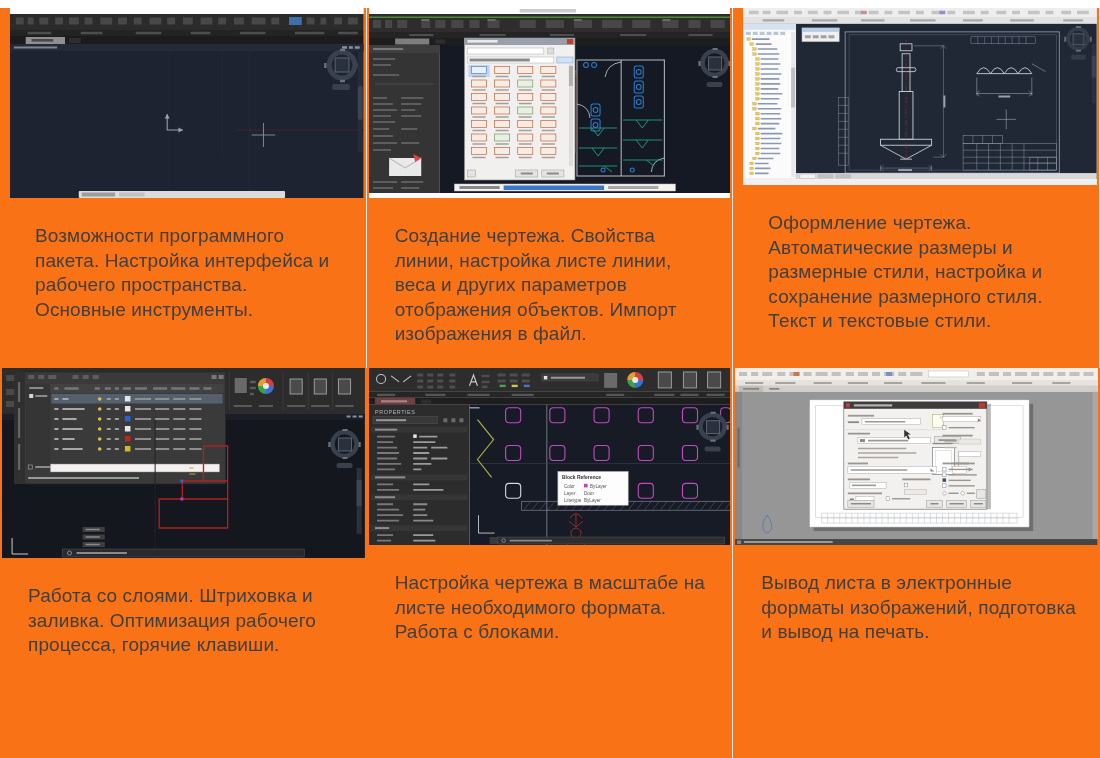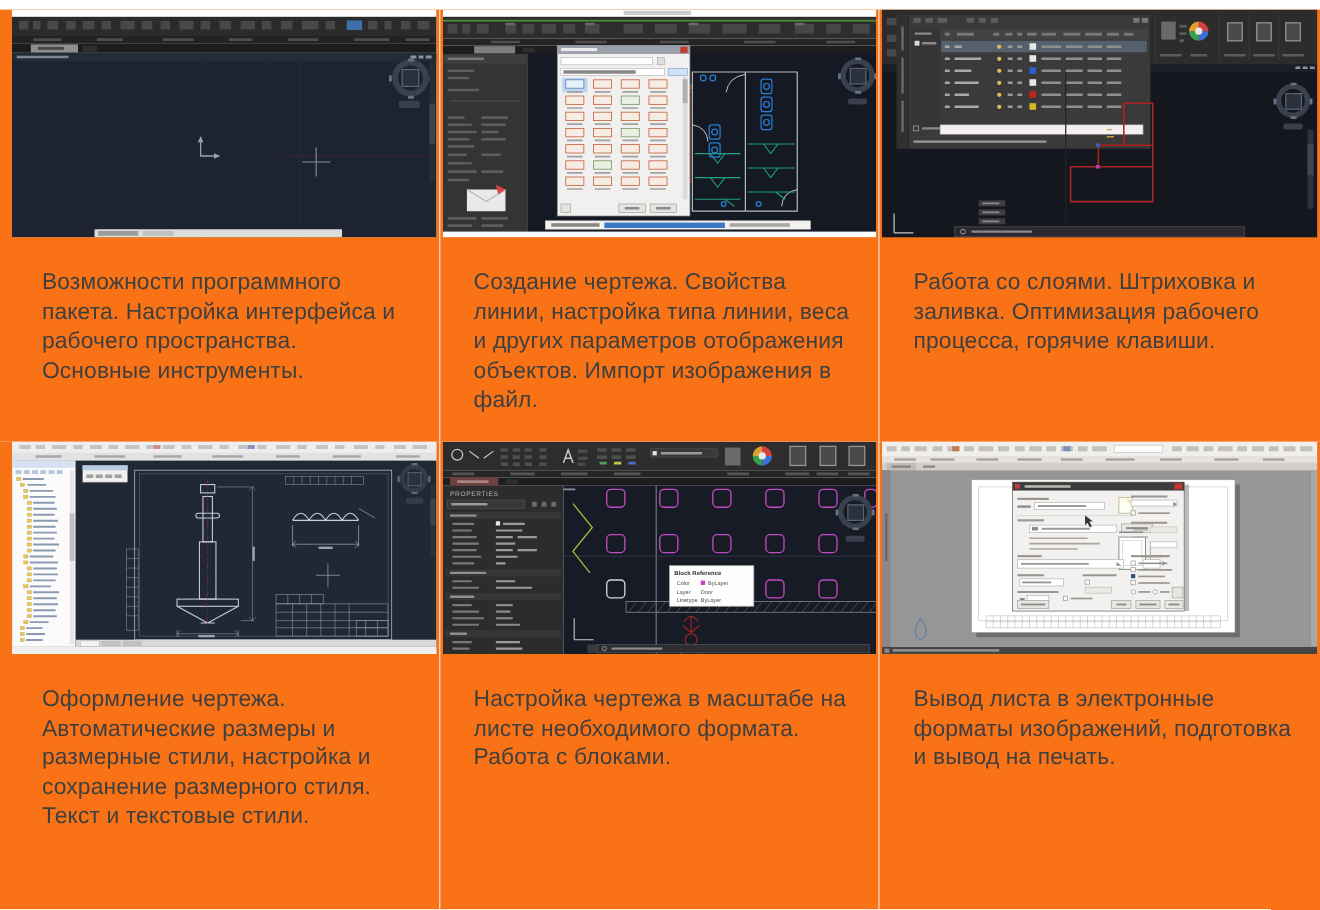--- a/index.html
+++ b/index.html
@@ -188,125 +188,21 @@
           <rect x="98" y="162" width="8" height="7" fill="#e6e4e0" stroke="#999" stroke-width="0.5"></rect>
         </g>
         <g>
           <circle cx="344" cy="55" r="12" fill="none" stroke="#39404e" stroke-width="4.5"></circle>
           <rect x="338" y="49" width="13" height="13" fill="#2b313c" stroke="#5c6472" stroke-width="1"></rect>
           <path d="M342,41h5M342,69h5M329,53v5M359,53v5" stroke="#6a7280" stroke-width="2.2"></path>
           <rect x="336" y="74" width="16" height="5" rx="2" fill="#39404b"></rect>
         </g>
       </svg>
     </div>
-    <p class="desc">Создание чертежа. Свойства линии, настройка типа линии, веса и других параметров отображения объектов. Импорт изображения в файл.</p>
-  </div>
-
-  <div class="card">
-    <div class="thumb">
-      <svg viewBox="0 0 360 190" preserveAspectRatio="none">
-        <rect width="360" height="190" fill="#14171e"></rect>
-        <g>
-          <rect width="360" height="46" fill="#2c2c2c"></rect>
-          <path d="M4,10h10M4,24h10M4,36h8" stroke="#4a4a4a" stroke-width="6"></path>
-          <g>
-            <rect x="231" y="10" width="12" height="15" fill="#6a6a6a"></rect>
-            <path d="M246,14h6M246,20h6M246,26h4" stroke="#5a5a5a" stroke-width="2.4"></path>
-          </g>
-          <g>
-            <path d="M262,10a8,8 0 0 1 8,8h-8z" fill="#d84040"></path>
-            <path d="M270,18a8,8 0 0 1 -8,8v-8z" fill="#3a70d8"></path>
-            <path d="M262,26a8,8 0 0 1 -8,-8h8z" fill="#3aa050"></path>
-            <path d="M254,18a8,8 0 0 1 8,-8v8z" fill="#e0a030"></path>
-            <circle cx="262" cy="18" r="3" fill="#e8e8e8"></circle>
-          </g>
-          <g stroke="#9a9a9a" stroke-width="1" fill="#4a4a4a">
-            <rect x="286" y="11" width="12" height="15"></rect>
-            <rect x="310" y="11" width="12" height="15"></rect>
-            <rect x="334" y="11" width="12" height="15"></rect>
-          </g>
-          <path d="M230,38h18M255,38h14M283,38h18M307,38h18M331,38h18" stroke="#5a5a5a" stroke-width="2.2"></path>
-          <path d="M226,4v38M279,4v38M304,4v38M328,4v38" stroke="#3a3a3a" stroke-width="1"></path>
-        </g>
-        <rect y="46" width="360" height="144" fill="#14171e"></rect>
-        <rect y="46" width="360" height="6" fill="#1a1e26"></rect>
-        <path d="M342,48.5h4M348,48.5h4M354,48.5h4" stroke="#8a929e" stroke-width="2.2"></path>
-        <g>
-          <rect x="12" y="4" width="10" height="112" fill="#303030"></rect>
-          <path d="M17,14v20M17,40v30M17,76v26" stroke="#6a6a6a" stroke-width="2"></path>
-          <rect x="22" y="4" width="200" height="112" fill="#3a3a3a" stroke="#272727" stroke-width="0.6"></rect>
-          <path d="M26,9h6M36,9h6M46,9h8M70,9h6M80,9h6M90,9h6" stroke="#5d5d5d" stroke-width="4"></path>
-          <path d="M208,9h5M215,9h5" stroke="#777" stroke-width="4"></path>
-          <rect x="24" y="16" width="24" height="84" fill="#353535"></rect>
-          <path d="M27,20h14" stroke="#8a8a8a" stroke-width="2"></path>
-          <rect x="27" y="26" width="4" height="4" fill="#d8d8d8"></rect>
-          <path d="M33,28h12" stroke="#8a8a8a" stroke-width="2"></path>
-          <rect x="48" y="16" width="172" height="9" fill="#424242"></rect>
-          <path d="M52,20.5h4M62,20.5h14M92,20.5h5M102,20.5h6M112,20.5h4M120,20.5h8M132,20.5h12M150,20.5h14M168,20.5h14M186,20.5h10M200,20.5h8" stroke="#777" stroke-width="2.4"></path>
-          <rect x="49" y="26" width="170" height="9.5" fill="#55606e"></rect>
-          <g stroke="#a8a8a8" stroke-width="2.2">
-            <path d="M52,31h4M60,31h6M52,41h4M60,41h22M52,51h4M60,51h14M52,61h4M60,61h20M52,71h4M60,71h12M52,81h4M60,81h20"></path>
-          </g>
-          <g stroke="#9a9a9a" stroke-width="2">
-            <path d="M104,31h4M112,31h4M104,41h4M112,41h4M104,51h4M112,51h4M104,61h4M112,61h4M104,71h4M112,71h4M104,81h4M112,81h4"></path>
-          </g>
-          <g fill="#d8c050">
-                <circle cx="97" cy="31" r="1.8"></circle>
-                <circle cx="97" cy="41" r="1.8"></circle>
-                <circle cx="97" cy="51" r="1.8"></circle>
-                <circle cx="97" cy="61" r="1.8"></circle>
-                <circle cx="97" cy="71" r="1.8"></circle>
-                <circle cx="97" cy="81" r="1.8"></circle>
-              </g>
-          <rect x="122" y="28" width="5.5" height="5.5" fill="#e6e6e6"></rect>
-          <rect x="122" y="38" width="5.5" height="5.5" fill="#e6e6e6"></rect>
-          <rect x="122" y="48" width="5.5" height="5.5" fill="#2b5fd6"></rect>
-          <rect x="122" y="58" width="5.5" height="5.5" fill="#e6e6e6"></rect>
-          <rect x="122" y="68" width="5.5" height="5.5" fill="#c22518"></rect>
-          <rect x="122" y="78" width="5.5" height="5.5" fill="#d4b81e"></rect>
-          <g stroke="#8f8f8f" stroke-width="2">
-            <path d="M132,31h16M152,31h14M170,31h12M186,31h12M132,41h16M152,41h14M170,41h12M186,41h12M132,51h16M152,51h14M170,51h12M186,51h12M132,61h16M152,61h14M170,61h12M186,61h12M132,71h16M152,71h14M170,71h12M186,71h12M132,81h16M152,81h14M170,81h12M186,81h12"></path>
-          </g>
-          <rect x="26" y="97" width="4" height="4" fill="none" stroke="#aaa" stroke-width="0.6"></rect>
-          <path d="M33,99h22" stroke="#8a8a8a" stroke-width="2"></path>
-          <rect x="48" y="96" width="168" height="8" fill="#f6efef" stroke="#888" stroke-width="0.5"></rect>
-          <path d="M26,110h110" stroke="#9a9a9a" stroke-width="2"></path>
-        </g>
-        <g fill="none">
-          <path d="M200,78H224V160H156V131H179V113H200Z M179,113H224 M179,131H224 M200,78V113" stroke="#b02220" stroke-width="1.3"></path>
-          <path d="M186,106h6M186,100h4" stroke="#c8a030" stroke-width="1.2"></path>
-          <rect x="177" y="111.5" width="3" height="3" fill="#3a5fd0"></rect>
-          <rect x="177" y="129.5" width="3" height="3" fill="#b040b0"></rect>
-          <path d="M152,52V190" stroke="#20242c" stroke-width="1"></path>
-        </g>
-        <g>
-          <circle cx="340" cy="76" r="12" fill="none" stroke="#39404e" stroke-width="4.5"></circle>
-          <rect x="334" y="70" width="13" height="13" fill="#2b313c" stroke="#5c6472" stroke-width="1"></rect>
-          <path d="M338,62h5M338,90h5M325,74v5M355,74v5" stroke="#6a7280" stroke-width="2.2"></path>
-          <rect x="332" y="95" width="16" height="5" rx="2" fill="#39404b"></rect>
-        </g>
-        <rect x="352" y="100" width="5" height="66" fill="#2c323c"></rect>
-        <rect x="352" y="112" width="5" height="26" fill="#3e4652"></rect>
-        <g fill="#3f3f43">
-          <rect x="80" y="159" width="22" height="5"></rect>
-              <rect x="80" y="166.5" width="22" height="5"></rect>
-              <rect x="80" y="174" width="22" height="5"></rect>
-          <path d="M83,161.5h14M83,169h14M83,176.5h14" stroke="#8a8a8a" stroke-width="1.6"></path>
-        </g>
-        <g>
-          <rect x="60" y="181" width="240" height="8" fill="#2a2a2e" stroke="#565a62" stroke-width="0.5"></rect>
-          <circle cx="67" cy="185" r="2" fill="none" stroke="#9aa2ac" stroke-width="0.8"></circle>
-          <path d="M74,185h50" stroke="#8a8a8a" stroke-width="1.8"></path>
-        </g>
-        <g stroke="#c8c8c8" stroke-width="1" fill="none">
-          <path d="M10,186V170M10,186H26"></path>
-        </g>
-      </svg>
-    </div>
-    <p class="desc">Работа со слоями. Штриховка и заливка. Оптимизация рабочего процесса, горячие клавиши.</p>
+    <p class="desc">Создание чертежа. Свойства линии, настройка листе линии, веса и других параметров отображения объектов. Импорт изображения в файл.</p>
   </div>
 
   <div class="card first bordered row2">
     <div class="thumb">
       <svg viewBox="0 0 360 178" preserveAspectRatio="none">
         <rect width="360" height="178" fill="#fff"></rect>
         <g>
           <rect width="360" height="9" fill="#eeeeee"></rect>
           <path d="M6,4.5h10M20,4.5h8M34,4.5h12M52,4.5h8M66,4.5h10M82,4.5h8M96,4.5h12M114,4.5h8M128,4.5h10M144,4.5h8M158,4.5h12M176,4.5h8M192,4.5h10M208,4.5h8M224,4.5h12M242,4.5h8M258,4.5h10M274,4.5h8M290,4.5h12M308,4.5h8M324,4.5h10M340,4.5h12" stroke="#c4c4c4" stroke-width="3.5"></path>
           <path d="M120,4.5h6" stroke="#c89090" stroke-width="3.5"></path>
@@ -416,20 +312,124 @@
           <rect x="58" y="167" width="16" height="4.5" fill="#f2f2f2" stroke="#a8a8a8" stroke-width="0.4"></rect>
           <rect x="76" y="167" width="16" height="4.5" fill="#c0c0c0"></rect>
           <rect x="94" y="167" width="16" height="4.5" fill="#c0c0c0"></rect>
         </g>
         <rect y="172" width="360" height="6" fill="#f0f0f0"></rect>
       </svg>
     </div>
     <p class="desc">Оформление чертежа. Автоматические размеры и размерные стили, настройка и сохранение размерного стиля. Текст и текстовые стили.</p>
   </div>
 
+  <div class="card">
+    <div class="thumb">
+      <svg viewBox="0 0 360 190" preserveAspectRatio="none">
+        <rect width="360" height="190" fill="#14171e"></rect>
+        <g>
+          <rect width="360" height="46" fill="#2c2c2c"></rect>
+          <path d="M4,10h10M4,24h10M4,36h8" stroke="#4a4a4a" stroke-width="6"></path>
+          <g>
+            <rect x="231" y="10" width="12" height="15" fill="#6a6a6a"></rect>
+            <path d="M246,14h6M246,20h6M246,26h4" stroke="#5a5a5a" stroke-width="2.4"></path>
+          </g>
+          <g>
+            <path d="M262,10a8,8 0 0 1 8,8h-8z" fill="#d84040"></path>
+            <path d="M270,18a8,8 0 0 1 -8,8v-8z" fill="#3a70d8"></path>
+            <path d="M262,26a8,8 0 0 1 -8,-8h8z" fill="#3aa050"></path>
+            <path d="M254,18a8,8 0 0 1 8,-8v8z" fill="#e0a030"></path>
+            <circle cx="262" cy="18" r="3" fill="#e8e8e8"></circle>
+          </g>
+          <g stroke="#9a9a9a" stroke-width="1" fill="#4a4a4a">
+            <rect x="286" y="11" width="12" height="15"></rect>
+            <rect x="310" y="11" width="12" height="15"></rect>
+            <rect x="334" y="11" width="12" height="15"></rect>
+          </g>
+          <path d="M230,38h18M255,38h14M283,38h18M307,38h18M331,38h18" stroke="#5a5a5a" stroke-width="2.2"></path>
+          <path d="M226,4v38M279,4v38M304,4v38M328,4v38" stroke="#3a3a3a" stroke-width="1"></path>
+        </g>
+        <rect y="46" width="360" height="144" fill="#14171e"></rect>
+        <rect y="46" width="360" height="6" fill="#1a1e26"></rect>
+        <path d="M342,48.5h4M348,48.5h4M354,48.5h4" stroke="#8a929e" stroke-width="2.2"></path>
+        <g>
+          <rect x="12" y="4" width="10" height="112" fill="#303030"></rect>
+          <path d="M17,14v20M17,40v30M17,76v26" stroke="#6a6a6a" stroke-width="2"></path>
+          <rect x="22" y="4" width="200" height="112" fill="#3a3a3a" stroke="#272727" stroke-width="0.6"></rect>
+          <path d="M26,9h6M36,9h6M46,9h8M70,9h6M80,9h6M90,9h6" stroke="#5d5d5d" stroke-width="4"></path>
+          <path d="M208,9h5M215,9h5" stroke="#777" stroke-width="4"></path>
+          <rect x="24" y="16" width="24" height="84" fill="#353535"></rect>
+          <path d="M27,20h14" stroke="#8a8a8a" stroke-width="2"></path>
+          <rect x="27" y="26" width="4" height="4" fill="#d8d8d8"></rect>
+          <path d="M33,28h12" stroke="#8a8a8a" stroke-width="2"></path>
+          <rect x="48" y="16" width="172" height="9" fill="#424242"></rect>
+          <path d="M52,20.5h4M62,20.5h14M92,20.5h5M102,20.5h6M112,20.5h4M120,20.5h8M132,20.5h12M150,20.5h14M168,20.5h14M186,20.5h10M200,20.5h8" stroke="#777" stroke-width="2.4"></path>
+          <rect x="49" y="26" width="170" height="9.5" fill="#55606e"></rect>
+          <g stroke="#a8a8a8" stroke-width="2.2">
+            <path d="M52,31h4M60,31h6M52,41h4M60,41h22M52,51h4M60,51h14M52,61h4M60,61h20M52,71h4M60,71h12M52,81h4M60,81h20"></path>
+          </g>
+          <g stroke="#9a9a9a" stroke-width="2">
+            <path d="M104,31h4M112,31h4M104,41h4M112,41h4M104,51h4M112,51h4M104,61h4M112,61h4M104,71h4M112,71h4M104,81h4M112,81h4"></path>
+          </g>
+          <g fill="#d8c050">
+                <circle cx="97" cy="31" r="1.8"></circle>
+                <circle cx="97" cy="41" r="1.8"></circle>
+                <circle cx="97" cy="51" r="1.8"></circle>
+                <circle cx="97" cy="61" r="1.8"></circle>
+                <circle cx="97" cy="71" r="1.8"></circle>
+                <circle cx="97" cy="81" r="1.8"></circle>
+              </g>
+          <rect x="122" y="28" width="5.5" height="5.5" fill="#e6e6e6"></rect>
+          <rect x="122" y="38" width="5.5" height="5.5" fill="#e6e6e6"></rect>
+          <rect x="122" y="48" width="5.5" height="5.5" fill="#2b5fd6"></rect>
+          <rect x="122" y="58" width="5.5" height="5.5" fill="#e6e6e6"></rect>
+          <rect x="122" y="68" width="5.5" height="5.5" fill="#c22518"></rect>
+          <rect x="122" y="78" width="5.5" height="5.5" fill="#d4b81e"></rect>
+          <g stroke="#8f8f8f" stroke-width="2">
+            <path d="M132,31h16M152,31h14M170,31h12M186,31h12M132,41h16M152,41h14M170,41h12M186,41h12M132,51h16M152,51h14M170,51h12M186,51h12M132,61h16M152,61h14M170,61h12M186,61h12M132,71h16M152,71h14M170,71h12M186,71h12M132,81h16M152,81h14M170,81h12M186,81h12"></path>
+          </g>
+          <rect x="26" y="97" width="4" height="4" fill="none" stroke="#aaa" stroke-width="0.6"></rect>
+          <path d="M33,99h22" stroke="#8a8a8a" stroke-width="2"></path>
+          <rect x="48" y="96" width="168" height="8" fill="#f6efef" stroke="#888" stroke-width="0.5"></rect>
+          <path d="M26,110h110" stroke="#9a9a9a" stroke-width="2"></path>
+        </g>
+        <g fill="none">
+          <path d="M200,78H224V160H156V131H179V113H200Z M179,113H224 M179,131H224 M200,78V113" stroke="#b02220" stroke-width="1.3"></path>
+          <path d="M186,106h6M186,100h4" stroke="#c8a030" stroke-width="1.2"></path>
+          <rect x="177" y="111.5" width="3" height="3" fill="#3a5fd0"></rect>
+          <rect x="177" y="129.5" width="3" height="3" fill="#b040b0"></rect>
+          <path d="M152,52V190" stroke="#20242c" stroke-width="1"></path>
+        </g>
+        <g>
+          <circle cx="340" cy="76" r="12" fill="none" stroke="#39404e" stroke-width="4.5"></circle>
+          <rect x="334" y="70" width="13" height="13" fill="#2b313c" stroke="#5c6472" stroke-width="1"></rect>
+          <path d="M338,62h5M338,90h5M325,74v5M355,74v5" stroke="#6a7280" stroke-width="2.2"></path>
+          <rect x="332" y="95" width="16" height="5" rx="2" fill="#39404b"></rect>
+        </g>
+        <rect x="352" y="100" width="5" height="66" fill="#2c323c"></rect>
+        <rect x="352" y="112" width="5" height="26" fill="#3e4652"></rect>
+        <g fill="#3f3f43">
+          <rect x="80" y="159" width="22" height="5"></rect>
+              <rect x="80" y="166.5" width="22" height="5"></rect>
+              <rect x="80" y="174" width="22" height="5"></rect>
+          <path d="M83,161.5h14M83,169h14M83,176.5h14" stroke="#8a8a8a" stroke-width="1.6"></path>
+        </g>
+        <g>
+          <rect x="60" y="181" width="240" height="8" fill="#2a2a2e" stroke="#565a62" stroke-width="0.5"></rect>
+          <circle cx="67" cy="185" r="2" fill="none" stroke="#9aa2ac" stroke-width="0.8"></circle>
+          <path d="M74,185h50" stroke="#8a8a8a" stroke-width="1.8"></path>
+        </g>
+        <g stroke="#c8c8c8" stroke-width="1" fill="none">
+          <path d="M10,186V170M10,186H26"></path>
+        </g>
+      </svg>
+    </div>
+    <p class="desc">Работа со слоями. Штриховка и заливка. Оптимизация рабочего процесса, горячие клавиши.</p>
+  </div>
+
   <div class="card bordered row2">
     <div class="thumb">
       <svg viewBox="0 0 360 178" preserveAspectRatio="none">
         <rect width="360" height="178" fill="#fff"></rect>
         <g>
           <rect width="360" height="24" fill="#2d2d2d"></rect>
           <circle cx="12" cy="11" r="4.5" fill="none" stroke="#c8c8c8" stroke-width="1"></circle>
           <path d="M22,8l8,6M34,14l8,-6" stroke="#c8c8c8" stroke-width="1"></path>
           <path d="M48,7h6M58,7h6M68,7h6M48,13h6M58,13h6M68,13h6M48,19h6M58,19h6M68,19h6M80,7h6M80,13h6M80,19h6" stroke="#4e4e4e" stroke-width="3"></path>
           <path d="M100,18l4,-11 4,11M101.5,14h5" stroke="#c8c8c8" stroke-width="1.2" fill="none"></path>

